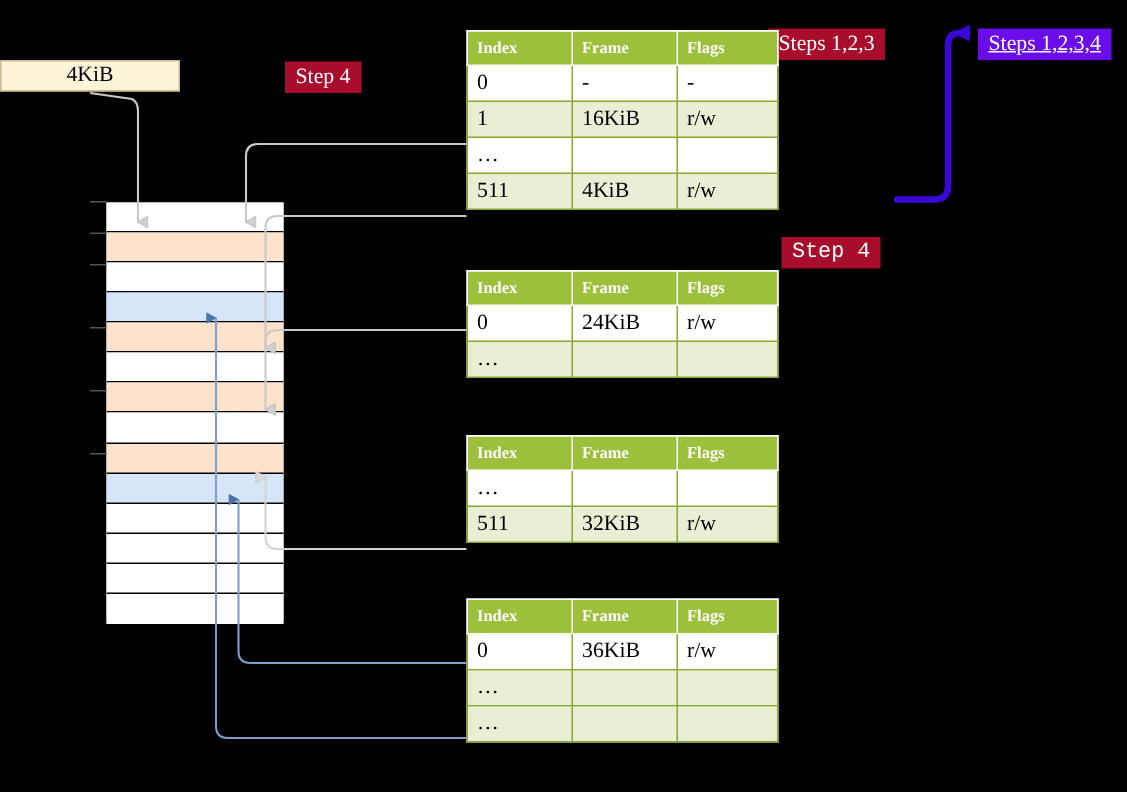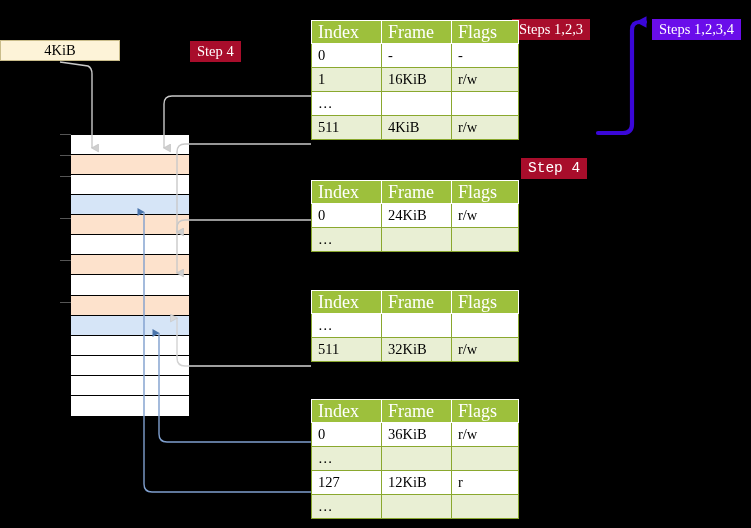--- a/index.html
+++ b/index.html
@@ -15,25 +15,25 @@
     position:absolute;
     border-collapse:collapse;
     background:#fff;
     border:1px solid #8aa82e;
     font-size:14.5px;
     table-layout:fixed;
   }
   .ptable th{
     background:#9dc03c;
     color:#fff;
-    font-weight:normal;
+    font-weight:bold;
     text-align:left;
     padding:3px 6px;
     border:1px solid #ffffff;
-    font-size:18px;
+    font-size:11px;
     line-height:16px;
   }
   .ptable td{
     padding:3px 6px;
     border:1px solid #8aa82e;
     line-height:17px;
     height:17px;
     vertical-align:middle;
     white-space:nowrap;
     overflow:hidden;
@@ -58,21 +58,21 @@
   .badge{
     position:absolute;
     color:#fff;
     font-size:14.5px;
     line-height:18px;
     padding:1px 7px 2px 7px;
     white-space:nowrap;
     font-family:"Liberation Serif", serif;
   }
   .badge-red{background:#a80d2b;}
-  .badge-blue{background:#6a0dea;}
+  .badge-blue{background:#6a0dea;text-decoration:underline;}
 
   #box4kib{
     position:absolute;
     background:#fdf3d8;
     border:1px solid #c9bc8a;
     box-sizing:border-box;
     text-align:center;
     font-size:14.5px;
     line-height:18px;
     color:#000;
@@ -202,25 +202,20 @@
         <tr class="odd">
           <td class="col-i">0</td>
           <td class="col-f">36KiB</td>
           <td class="col-g">r/w</td>
         </tr>
         <tr class="even">
           <td class="col-i">…</td>
           <td class="col-f"></td>
           <td class="col-g"></td>
         </tr>
-        <tr class="odd">
-          <td class="col-i">127</td>
-          <td class="col-f">12KiB</td>
-          <td class="col-g">r</td>
-        </tr>
         <tr class="even">
           <td class="col-i">…</td>
           <td class="col-f"></td>
           <td class="col-g"></td>
         </tr>
       </tbody>
     </table>
 
   <svg id="wires" viewBox="0 0 751 528">
     <defs>

